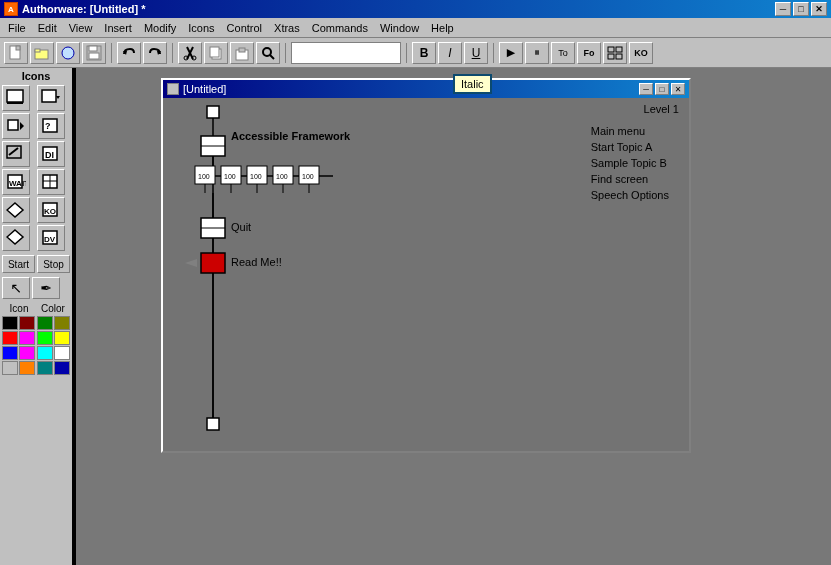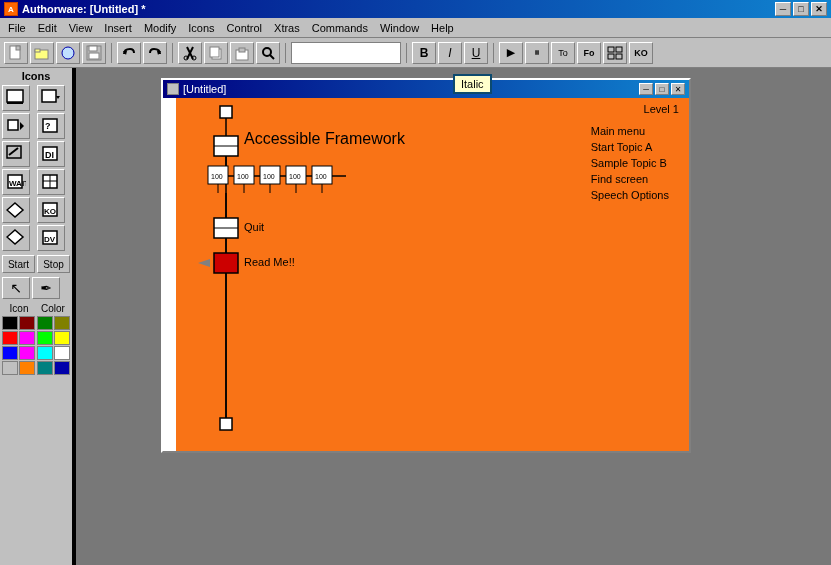--- a/index.html
+++ b/index.html
@@ -196,25 +196,24 @@
     }
     .doc-title-left { display: flex; align-items: center; gap: 4px; }
     .doc-icon { width: 12px; height: 12px; background: #c0c0c0; border: 1px solid #808080; }
     .doc-btns { display: flex; gap: 2px; }
     .doc-btn {
       width: 14px; height: 12px; background: #c0c0c0; color: #000;
       border: 1px solid; border-color: #fff #808080 #808080 #fff;
       font-size: 8px; display: flex; align-items: center; justify-content: center;
     }
     .doc-content {
-      background: #f97316;
+      background: #737373;
       height: calc(100% - 18px);
       position: relative;
       padding: 20px;
-      margin-left: 13px;
     }
     .level-label {
       position: absolute;
       top: 5px;
       right: 10px;
       font-size: 11px;
     }
 
     
     .doc-text-list {
@@ -526,21 +525,21 @@
 
           <rect x="38" y="155" width="24" height="20" fill="#cc0000" stroke="#000" stroke-width="1.5"></rect>
 
           <polygon points="22,165 34,161 34,169" fill="#808080"></polygon>
 
           <line x1="50" y1="175" x2="50" y2="330" stroke="#000" stroke-width="1.5"></line>
 
           <rect x="44" y="320" width="12" height="12" fill="white" stroke="#000" stroke-width="1.5"></rect>
         </svg>
 
-        <div style="position:absolute; top:32px; left:68px; font-size:16px;">Accessible Framework</div>
+        <div style="position:absolute; top:32px; left:68px; font-size:11px;font-weight:bold;">Accessible Framework</div>
         <div style="position:absolute; top:123px; left:68px; font-size:11px;">Quit</div>
         <div style="position:absolute; top:158px; left:68px; font-size:11px;">Read Me!!</div>
 
         <div class="doc-text-list">
           <div>Main menu</div>
           <div>Start Topic A</div>
           <div>Sample Topic B</div>
           <div>Find screen</div>
           <div>Speech Options</div>
         </div>

